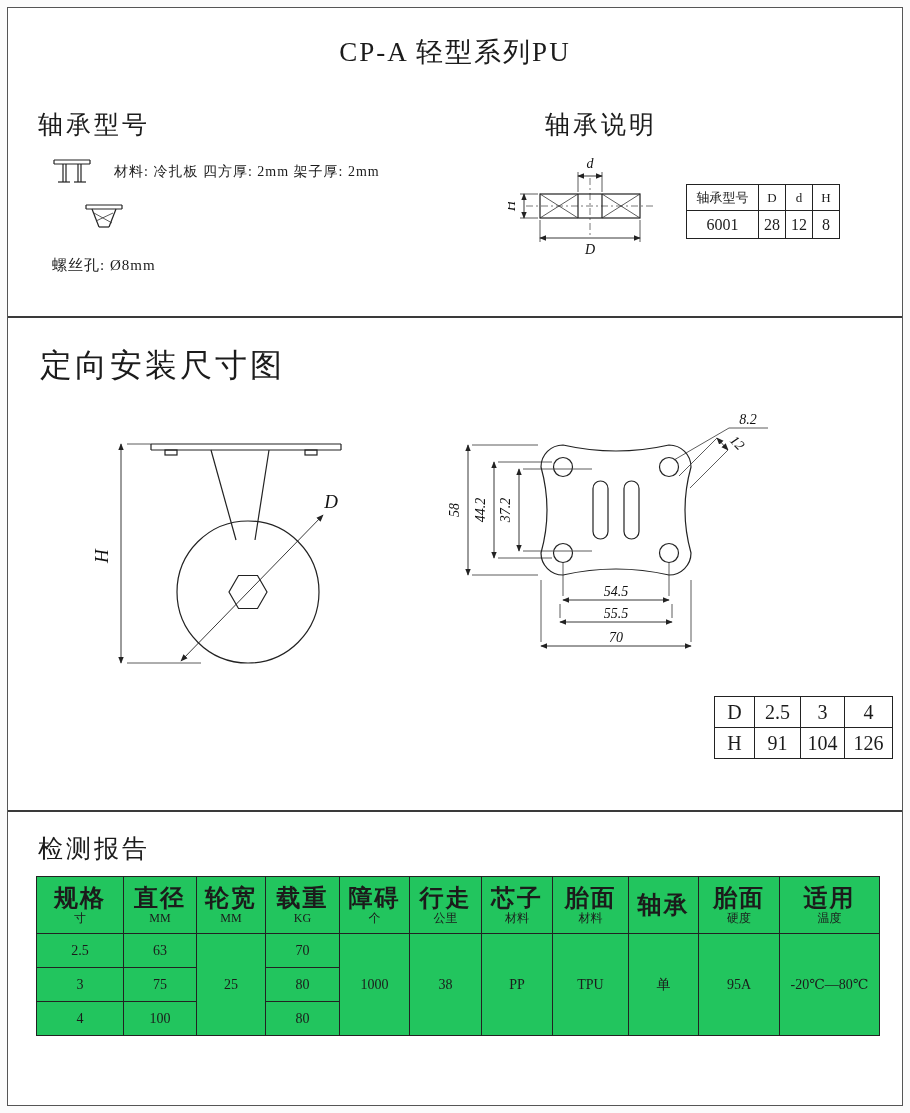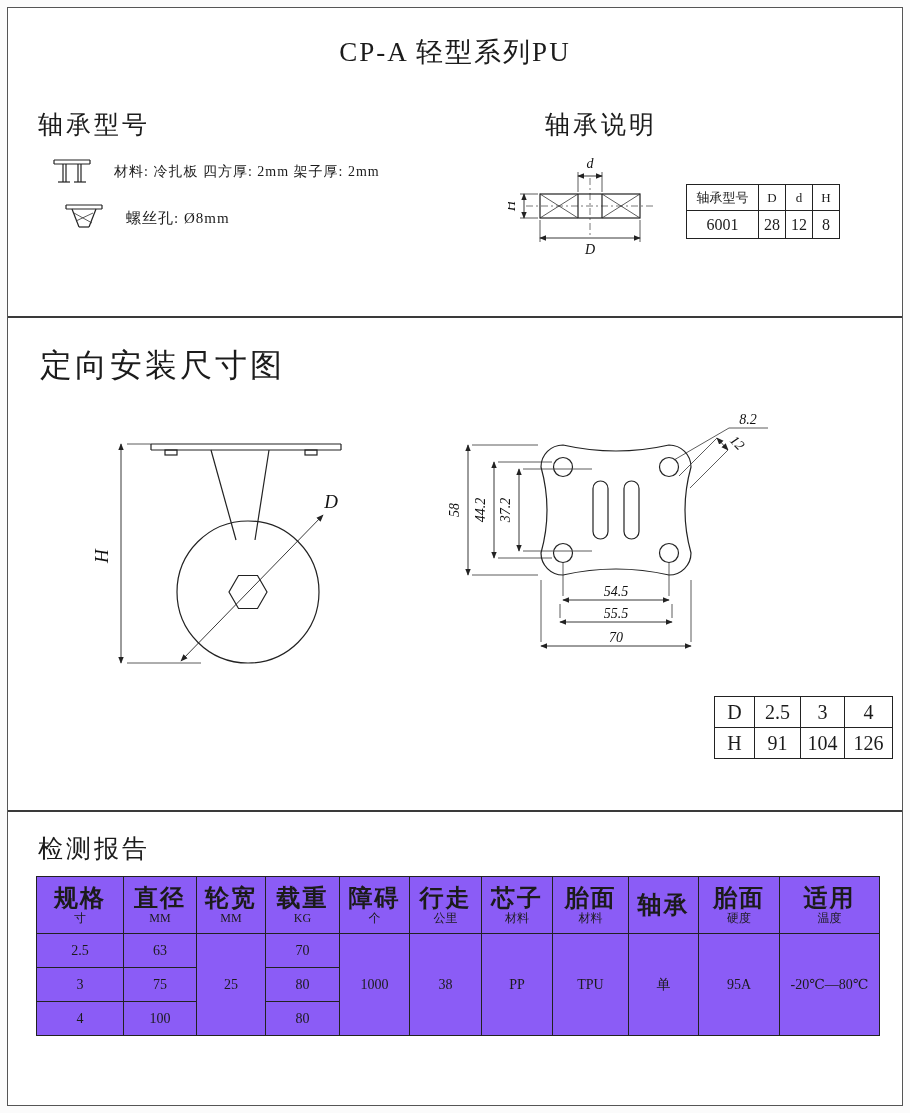--- a/index.html
+++ b/index.html
@@ -53,21 +53,21 @@
   .bearing-table td { font-size: 16px; height: 28px; }
 
   
   .dh-table { border-collapse: collapse; }
   .dh-table td {
     border: 1.5px solid #222; text-align: center;
     font-size: 20px; height: 31px;
   }
 
   
-  .report-table { border-collapse: collapse; table-layout: fixed; width: 843px; background: #8b5cf6; }
+  .report-table { border-collapse: collapse; table-layout: fixed; width: 843px; background: #22c55e; }
   .report-table th, .report-table td {
     border: 1.6px solid #222; text-align: center; padding: 0;
   }
   .report-table thead th { height: 57px; vertical-align: middle; }
   .h-main { font-size: 24px; font-weight: bold; letter-spacing: 2px; line-height: 1.1; }
   .h-sub  { font-size: 12px; font-weight: normal; line-height: 1.2; }
   .report-table tbody td { height: 34px; font-size: 14px; }
 </style>
 </head>
 <body>
@@ -89,21 +89,21 @@
         <line class="ln" x1="13" y1="10" x2="13" y2="28"></line>
         <line class="ln" x1="16" y1="10" x2="16" y2="28"></line>
         <line class="ln" x1="28" y1="10" x2="28" y2="28"></line>
         <line class="ln" x1="31" y1="10" x2="31" y2="28"></line>
         <line class="ln" x1="8" y1="28" x2="20" y2="28"></line>
         <line class="ln" x1="24" y1="28" x2="36" y2="28"></line>
       </svg>
       <span class="frame-text">材料: 冷扎板  四方厚: 2mm  架子厚: 2mm</span>
     </div>
 
-    <div class="frame-row abs" style="left:54px; top:192px;">
+    <div class="frame-row abs" style="left:44px; top:192px;flex-direction:column;">
       <svg width="44" height="36" viewBox="0 0 44 36">
         <line class="ln" x1="4" y1="5" x2="40" y2="5"></line>
         <line class="ln" x1="4" y1="9" x2="40" y2="9"></line>
         <line class="ln" x1="4" y1="5" x2="4" y2="9"></line>
         <line class="ln" x1="40" y1="5" x2="40" y2="9"></line>
         <line class="ln" x1="10" y1="9" x2="17" y2="27"></line>
         <line class="ln" x1="34" y1="9" x2="27" y2="27"></line>
         <line class="ln" x1="17" y1="27" x2="27" y2="27"></line>
         <line class="thin" x1="12" y1="13" x2="30" y2="23"></line>
         <line class="thin" x1="14" y1="21" x2="31" y2="13"></line>

